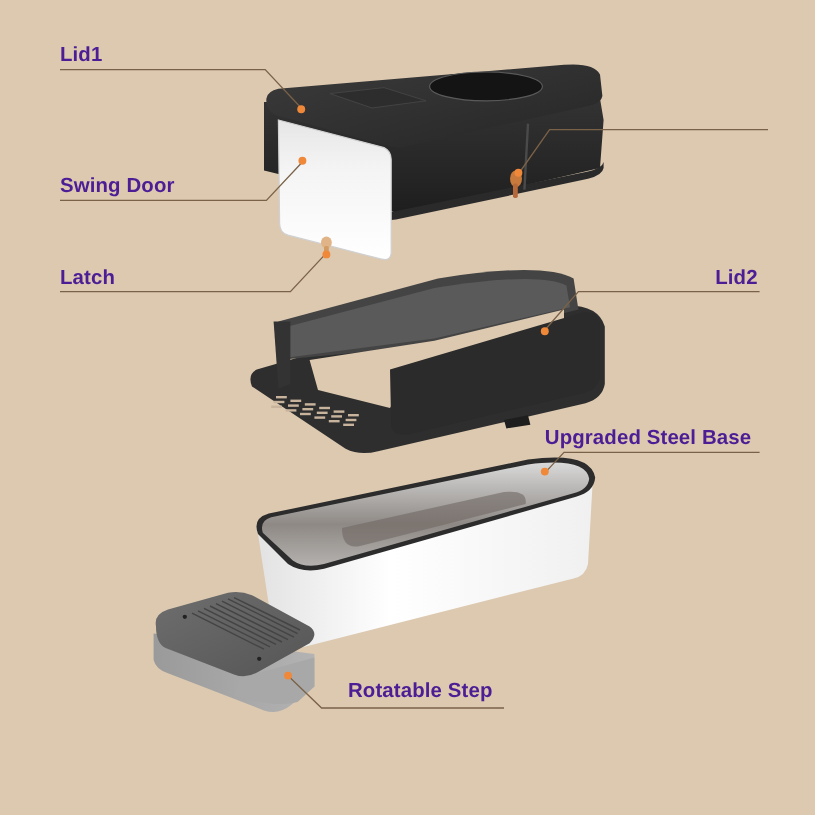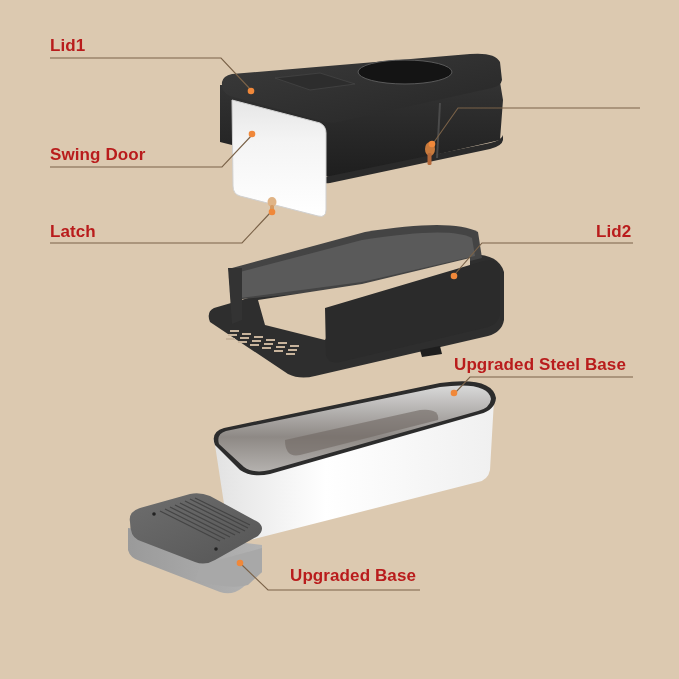--- a/index.html
+++ b/index.html
@@ -8,21 +8,21 @@
       background: #dcc9b0;
       font-family: "Liberation Sans", sans-serif;
       position: relative;
     }
     .stage { position: absolute; left: 0; top: 0; width: 679px; height: 679px; }
     .label {
       position: absolute;
       font-family: "Liberation Sans", sans-serif;
       font-weight: 700;
       font-size: 17px;
-      color: #b91c1c;
+      color: #4c1d95;
       letter-spacing: 0.1px;
       white-space: nowrap;
     }
     svg.art { position: absolute; left: 0; top: 0; }
   </style>
 </head>
 <body>
 
 <div class="stage">
 
@@ -180,15 +180,15 @@
       <circle cx="454" cy="393" r="3.3"></circle>
       <circle cx="240" cy="563" r="3.3"></circle>
     </g>
   </svg>
 
   <div class="label" style="left:50px; top:36px;">Lid1</div>
   <div class="label" style="left:50px; top:145px;">Swing Door</div>
   <div class="label" style="left:50px; top:222px;text-align:right;">Latch</div>
   <div class="label" style="left:596px; top:222px;">Lid2</div>
   <div class="label" style="left:454px; top:355px;">Upgraded Steel Base</div>
-  <div class="label" style="left:290px; top:566px;">Upgraded Base</div>
+  <div class="label" style="left:290px; top:566px;">Rotatable Step</div>
 
 </div>
 
 </body></html>

